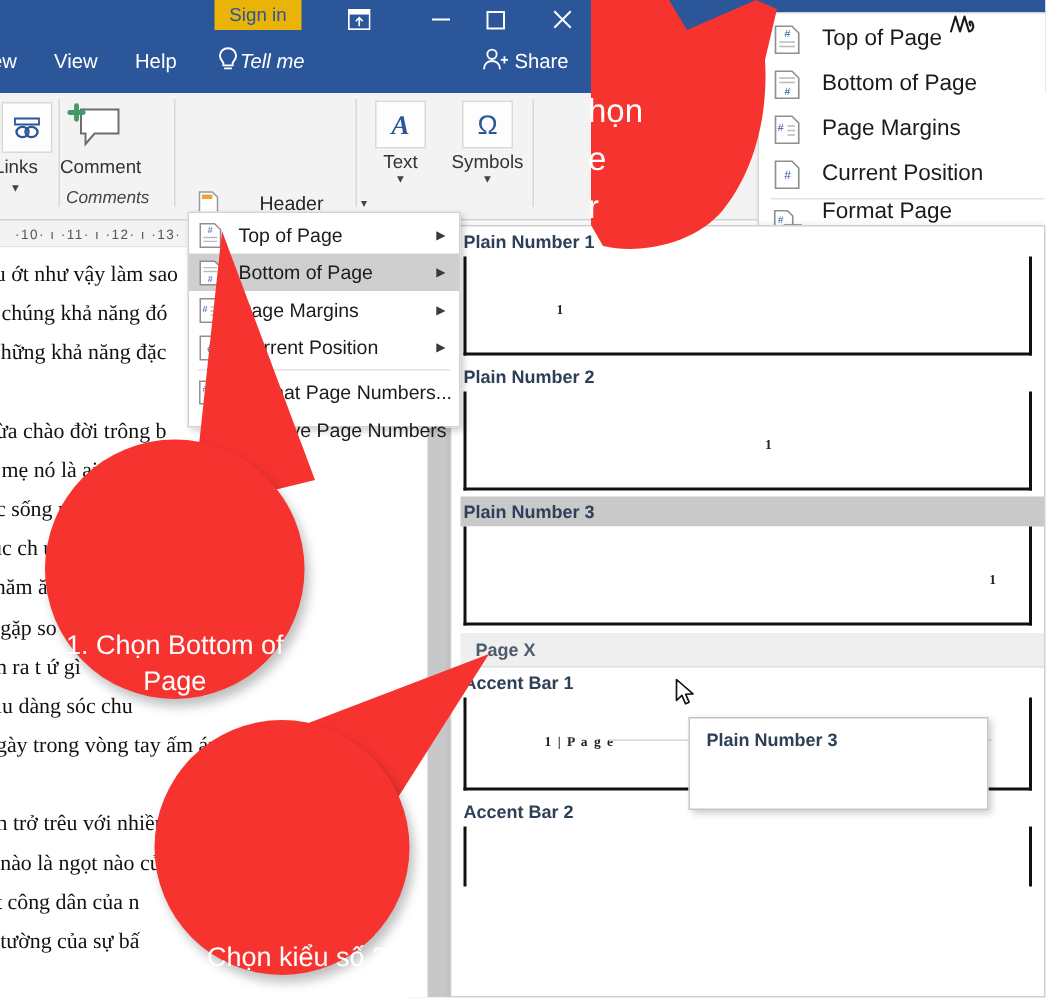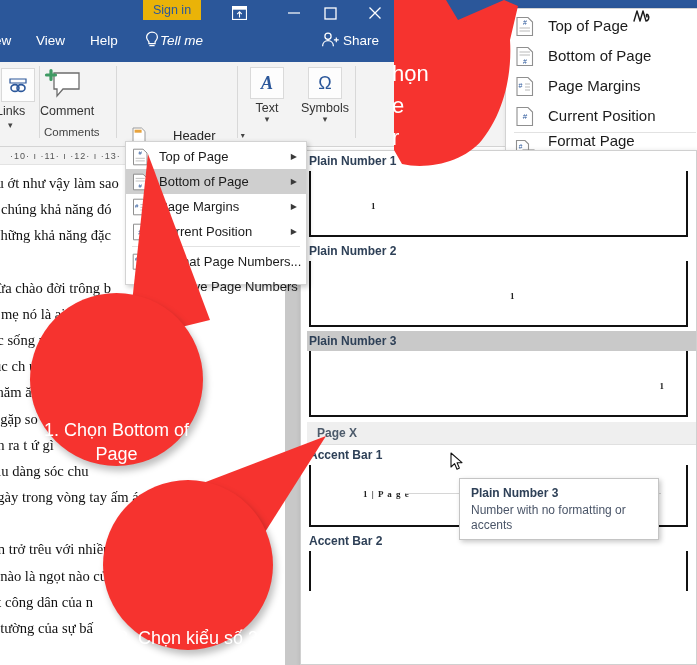--- a/index.html
+++ b/index.html
@@ -59,21 +59,21 @@
     position:absolute; left:1px; top:6px; width:34px; height:34px;
     border:1px solid #d9d9d9; background:#fdfdfd;
     display:flex; align-items:center; justify-content:center;
   }
   #links-label { position:absolute; left:-4px; top:42px; font-size:12.5px; color:#333; }
   #links-caret { position:absolute; left:8px; top:58px; font-size:9px; color:#444; }
 
   
   #comment-icon { position:absolute; left:43px; top:4px; width:44px; height:36px; }
   #comment-label { position:absolute; left:40px; top:42px; font-size:12.5px; color:#333; }
-  #comments-group-label { position:absolute; left:44px; top:64px; font-size:11.5px; color:#444; }
+  #comments-group-label { position:absolute; left:44px; top:64px; font-size:11.5px; color:#444;font-style:italic; }
 
   
   .hf-row {
     position:absolute; height:22px; display:flex; align-items:center;
     padding:0 5px; cursor:pointer; font-size:13px; color:#262626;gap:20px;
   }
   #hf-header { left:127px; top:62px; }
   #hf-footer { left:127px; top:85px; }
   #hf-pagenum {
     left:126px; top:108px; background:#cfcfcf; height:23px;
@@ -535,21 +535,20 @@
   </div>
 
   <div class="mrow">
     <span class="mico"></span>
     <span class="mtxt">Remove Page Numbers</span>
   </div>
 </div>
 
 <div id="tooltip">
   <div class="tt-title">Plain Number 3</div>
-  <div class="tt-body">Number with no formatting or accents</div>
 </div>
 
 <div id="mouse-cursor">
   <svg width="14" height="20" viewBox="0 0 14 20" aria-hidden="true">
     <path d="M1 1 L1 15 L4.6 11.6 L7 17.2 L9.4 16.1 L7.1 10.8 L12 10.6 Z" fill="#ffffff" stroke="#111111" stroke-width="1.1" stroke-linejoin="round"></path>
   </svg>
 </div>
 
 <svg class="callout-tail" style="left:386px; top:0px;" width:="" width="140" height="170" viewBox="0 0 140 170">
   <path d="M8 0 L60 0 L72 20 L118 0 L132 6 L124 40 C126 70 120 110 96 140 C78 162 42 170 16 164 L8 150 Z" fill="#f6332f"></path>

